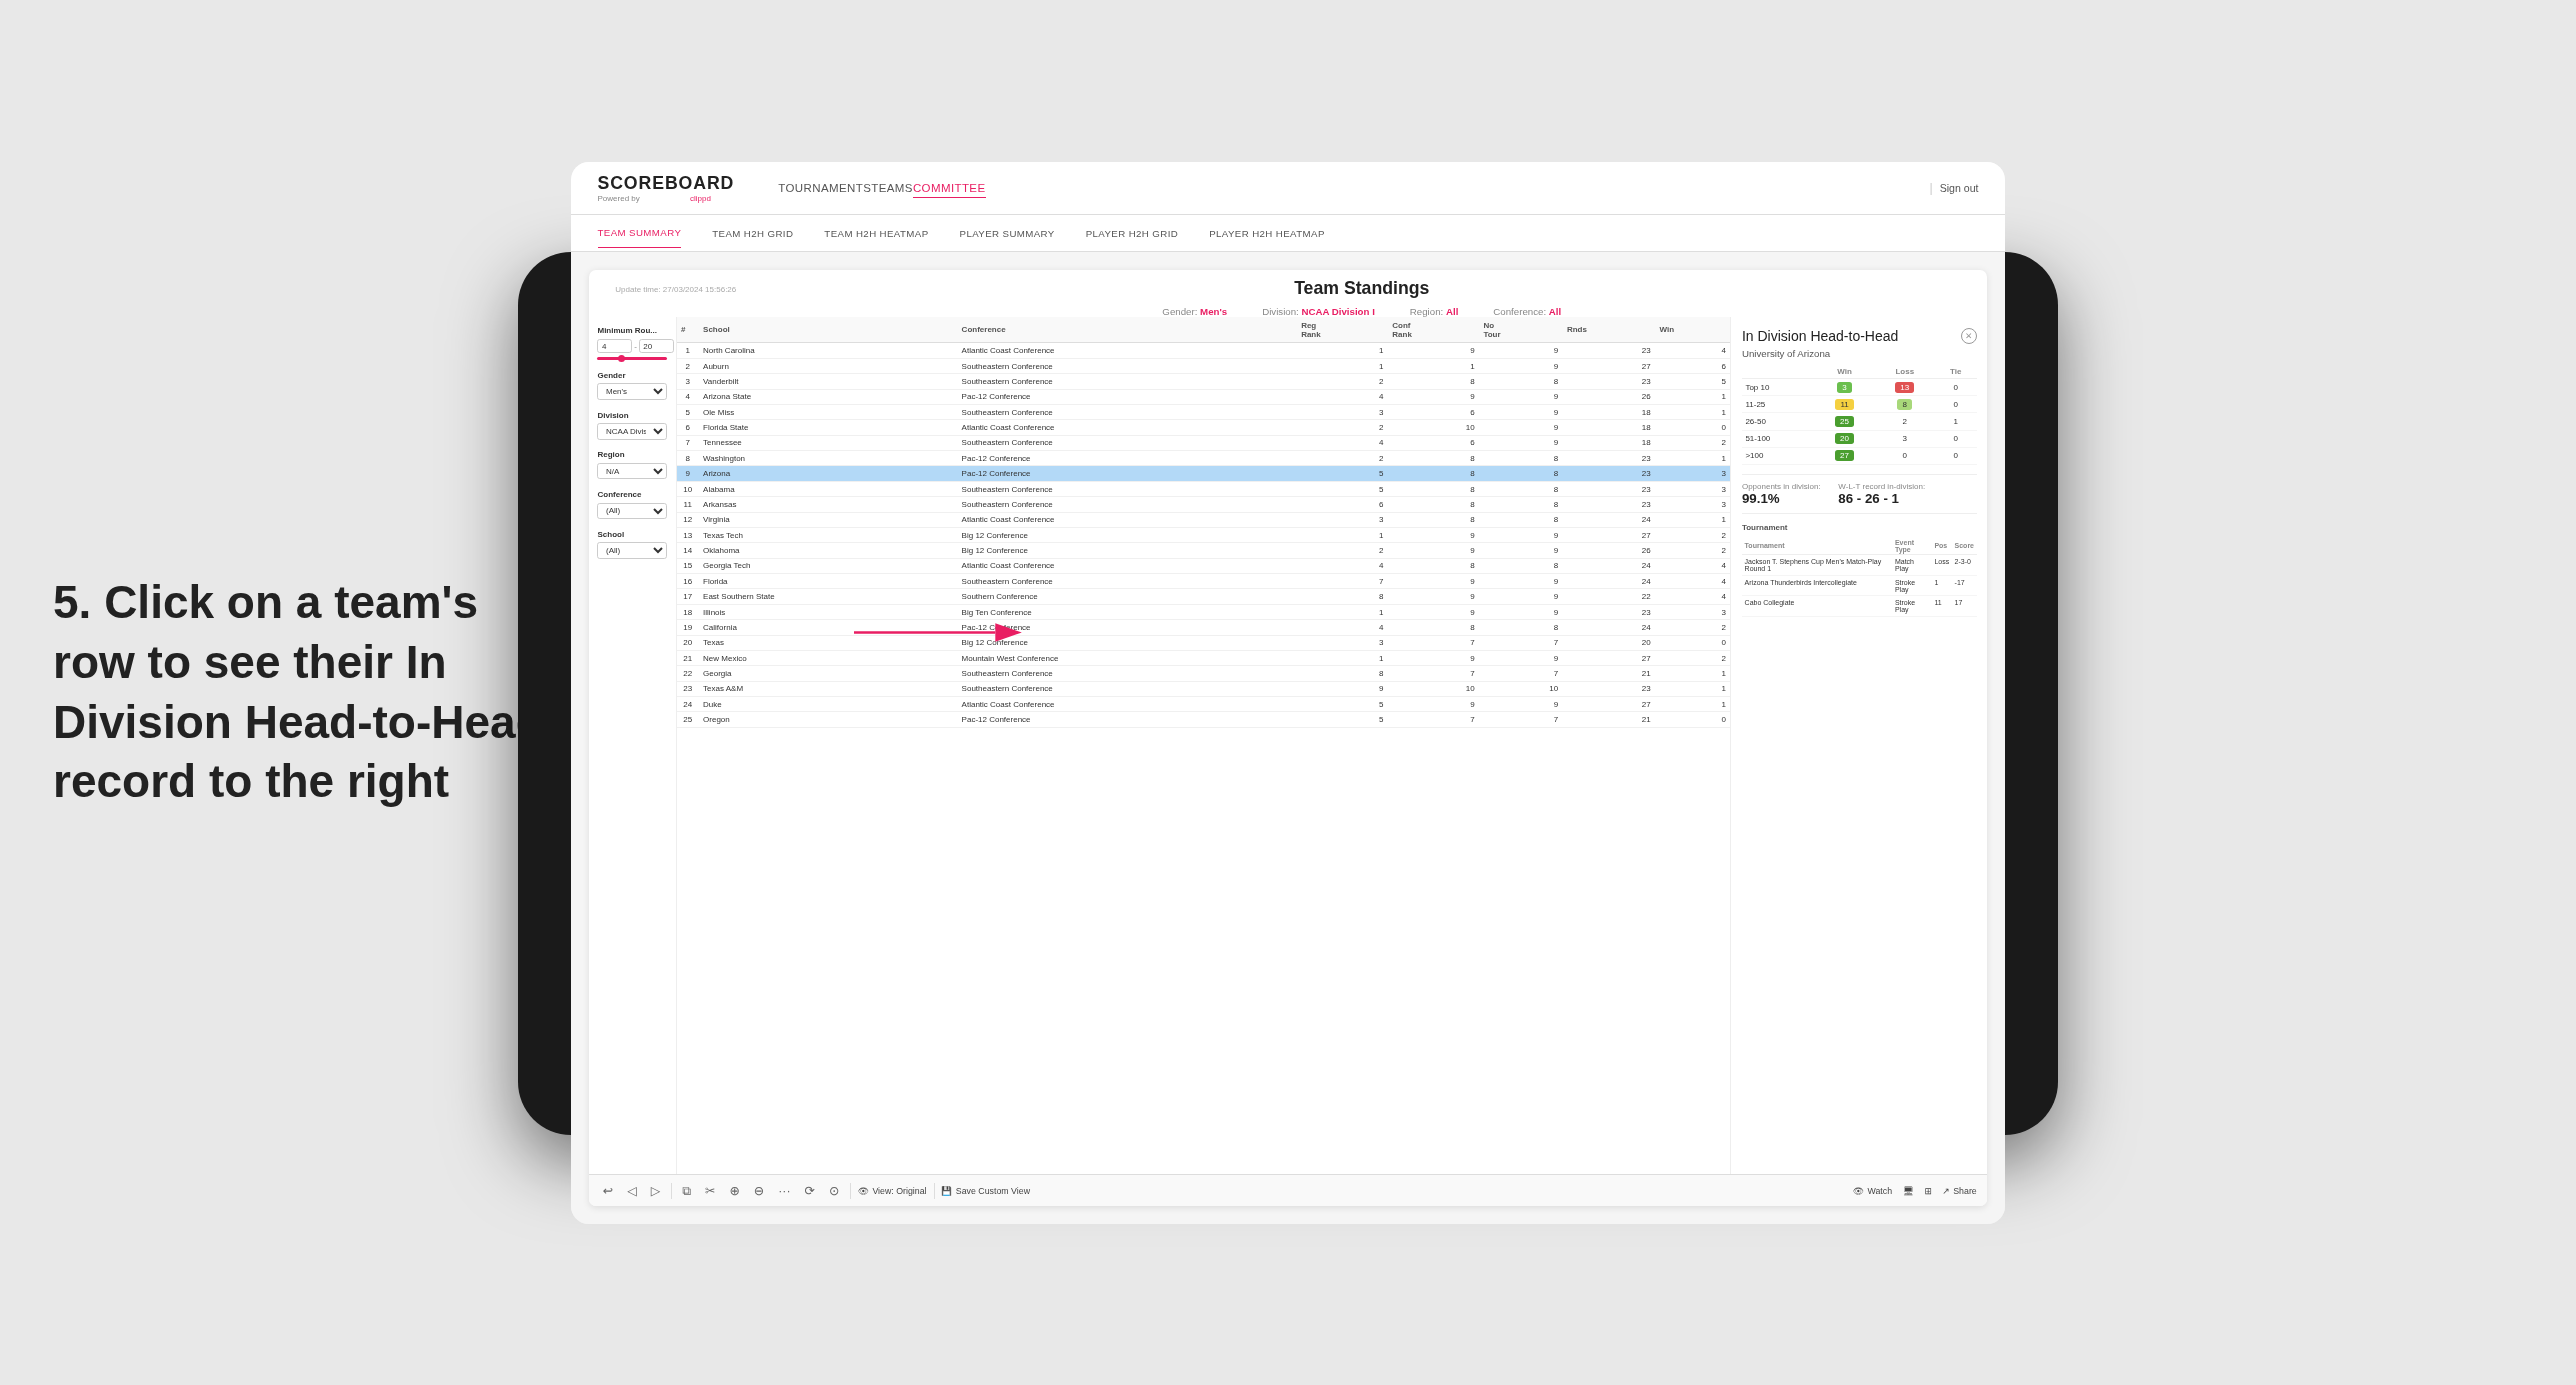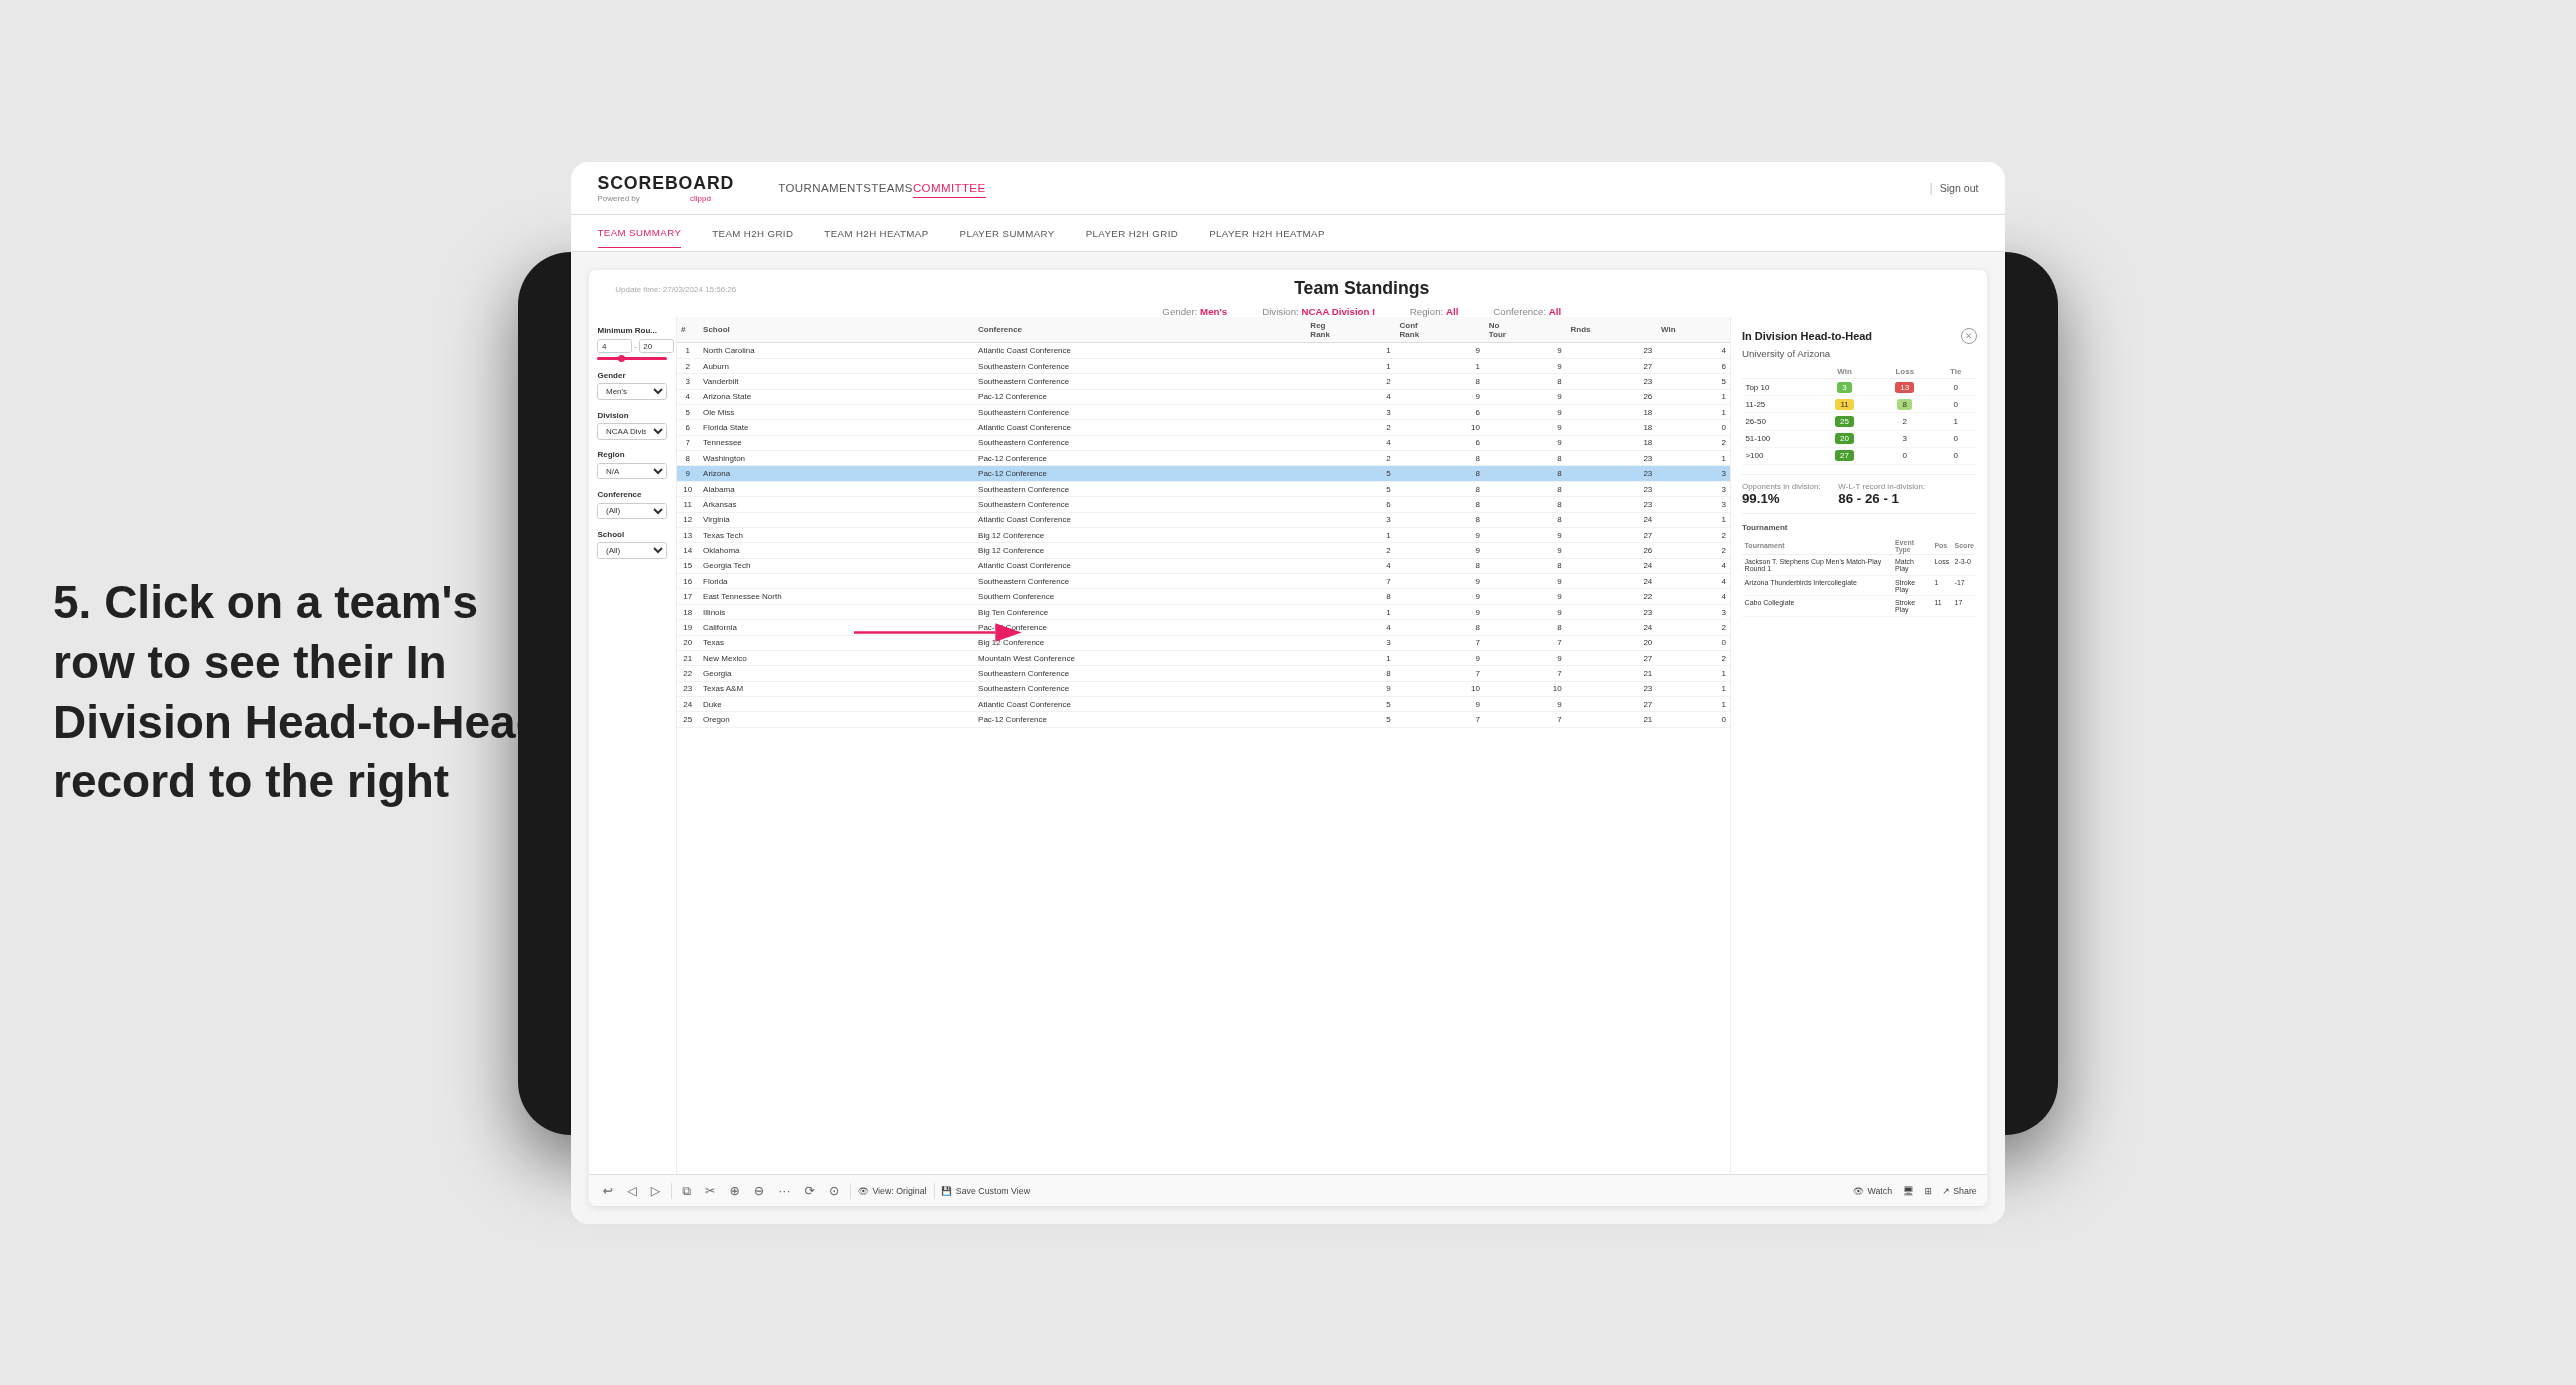--- a/index.html
+++ b/index.html
@@ -298,22 +298,22 @@
     }
 
     .h2h-title-row {
       display: flex;
       align-items: center;
       justify-content: space-between;
       margin-bottom: 3.5px;
     }
 
     .h2h-title {
-      font-size: 11px;
-      font-weight: 700;
+      font-size: 14px;
+      font-weight: 400;
       color: #222;
     }
 
     .close-btn {
       width: 16px;
       height: 16px;
       border-radius: 50%;
       border: 1.3px solid #999;
       display: flex;
       align-items: center;
@@ -742,21 +742,21 @@
       <td>Florida</td>
       <td>Southeastern Conference</td>
       <td class="num-col">7</td>
       <td class="num-col">9</td>
       <td class="num-col">9</td>
       <td class="num-col">24</td>
       <td class="num-col">4</td>
     </tr>
                   <tr>
       <td class="rank-col">17</td>
-      <td>East Tennessee North</td>
+      <td>East Southern State</td>
       <td>Southern Conference</td>
       <td class="num-col">8</td>
       <td class="num-col">9</td>
       <td class="num-col">9</td>
       <td class="num-col">22</td>
       <td class="num-col">4</td>
     </tr>
                   <tr>
       <td class="rank-col">18</td>
       <td>Illinois</td>

